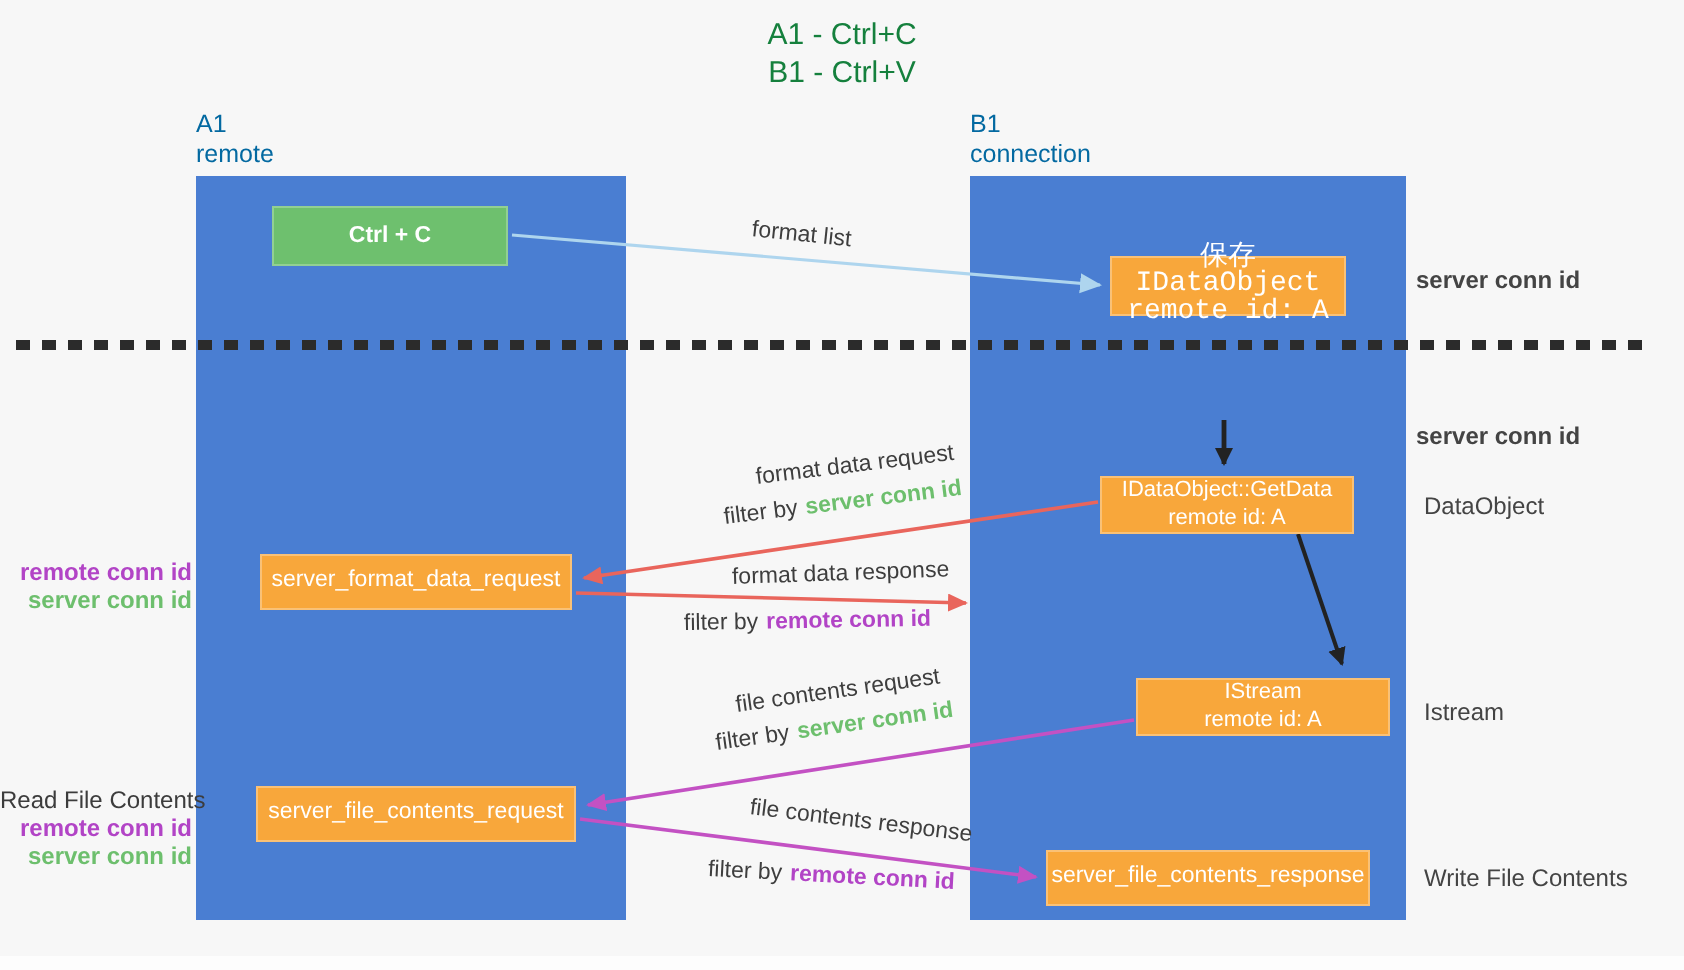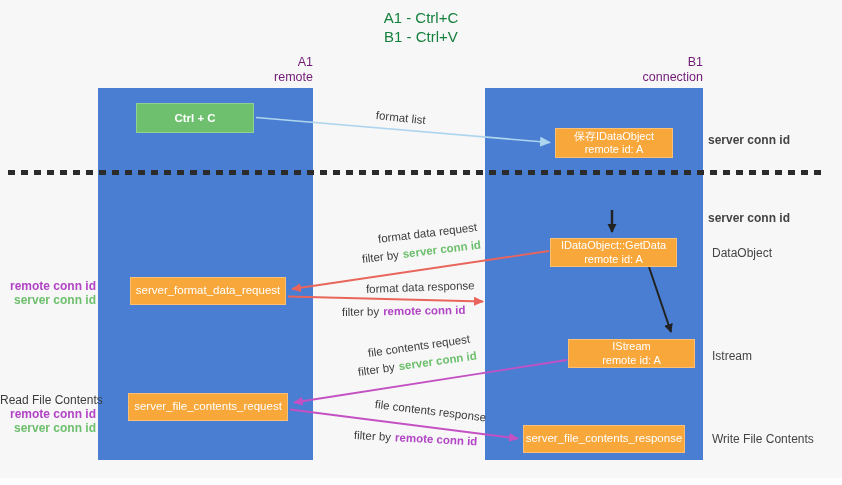--- a/index.html
+++ b/index.html
@@ -6,21 +6,21 @@
   .canvas{
     position:relative;width:842px;height:485px;overflow:hidden;
     background:var(--background,#f7f7f7);
     font-family:"Liberation Sans","DejaVu Sans",sans-serif;
     color:var(--text_dark,#3c3c3c);
   }
   .title{position:absolute;left:0;right:0;top:8px;text-align:center;font-size:15px;line-height:19px;color:#15803d;}
   .col{position:absolute;top:88px;height:372px;background:var(--column_blue,#4a7ed2);}
   .col-left{left:98px;width:215px;}
   .col-right{left:485px;width:218px;}
-  .col-header{position:absolute;top:55px;text-align:right;font-size:12.5px;line-height:15px;color:#701a75;}
+  .col-header{position:absolute;top:55px;text-align:left;font-size:12.5px;line-height:15px;color:#0369a1;}
   .hdr-left{left:98px;width:215px;}
   .hdr-right{left:485px;width:218px;}
   .node{position:absolute;display:flex;flex-direction:column;align-items:center;justify-content:center;
     color:#fff;text-align:center;z-index:4;box-sizing:border-box;}
   .node-green{background:var(--box_green,#6ec06e);border:1px solid rgba(255,255,255,.25);font-size:11.5px;}
   .node-orange{background:var(--box_orange,#f8a73b);border:1px solid rgba(255,255,255,.3);font-size:11.5px;line-height:13.5px;}
   .edge-label{position:absolute;z-index:5;font-size:11.5px;white-space:nowrap;color:#3e3e3e;transform:rotate(var(--rot,0deg));transform-origin:left center;}
   .edge-label .k{margin-left:4px;font-weight:bold;}
   .green-text{color:var(--text_green,#6dbf6d);}
   .purple-text{color:var(--text_purple,#b244c6);}
@@ -78,21 +78,21 @@
     <line x1="288" y1="296.5" x2="483" y2="301.5" style="stroke:var(--arrow_red);stroke-width:1.8" marker-end="url(#ah-red)"></line>
     <line x1="649" y1="267" x2="671" y2="332" style="stroke:var(--arrow_black);stroke-width:2" marker-end="url(#ah-black)"></line>
     <line x1="567" y1="360" x2="294" y2="402.5" style="stroke:var(--arrow_magenta);stroke-width:1.8" marker-end="url(#ah-magenta)"></line>
     <line x1="290" y1="409.5" x2="518" y2="438.5" style="stroke:var(--arrow_magenta);stroke-width:1.8" marker-end="url(#ah-magenta)"></line>
   </svg>
 
   <div class="node node-green" style="left:136px;top:103px;width:118px;height:30px;font-weight:bold;">
     <span>Ctrl + C</span>
   </div>
 
-  <div class="node node-orange" style="left:555px;top:128px;width:118px;height:30px;font-size:11px;">
+  <div class="node node-orange" style="left:555px;top:128px;width:118px;height:30px;font-size:14px;font-family:Liberation Mono, monospace;">
     <span>保存IDataObject</span>
     <span>remote id: A</span>
   </div>
 
 
   <div class="node node-orange" style="left:550px;top:238px;width:127px;height:29px;font-size:11px;">
     <span>IDataObject::GetData</span>
     <span>remote id: A</span>
   </div>
 

